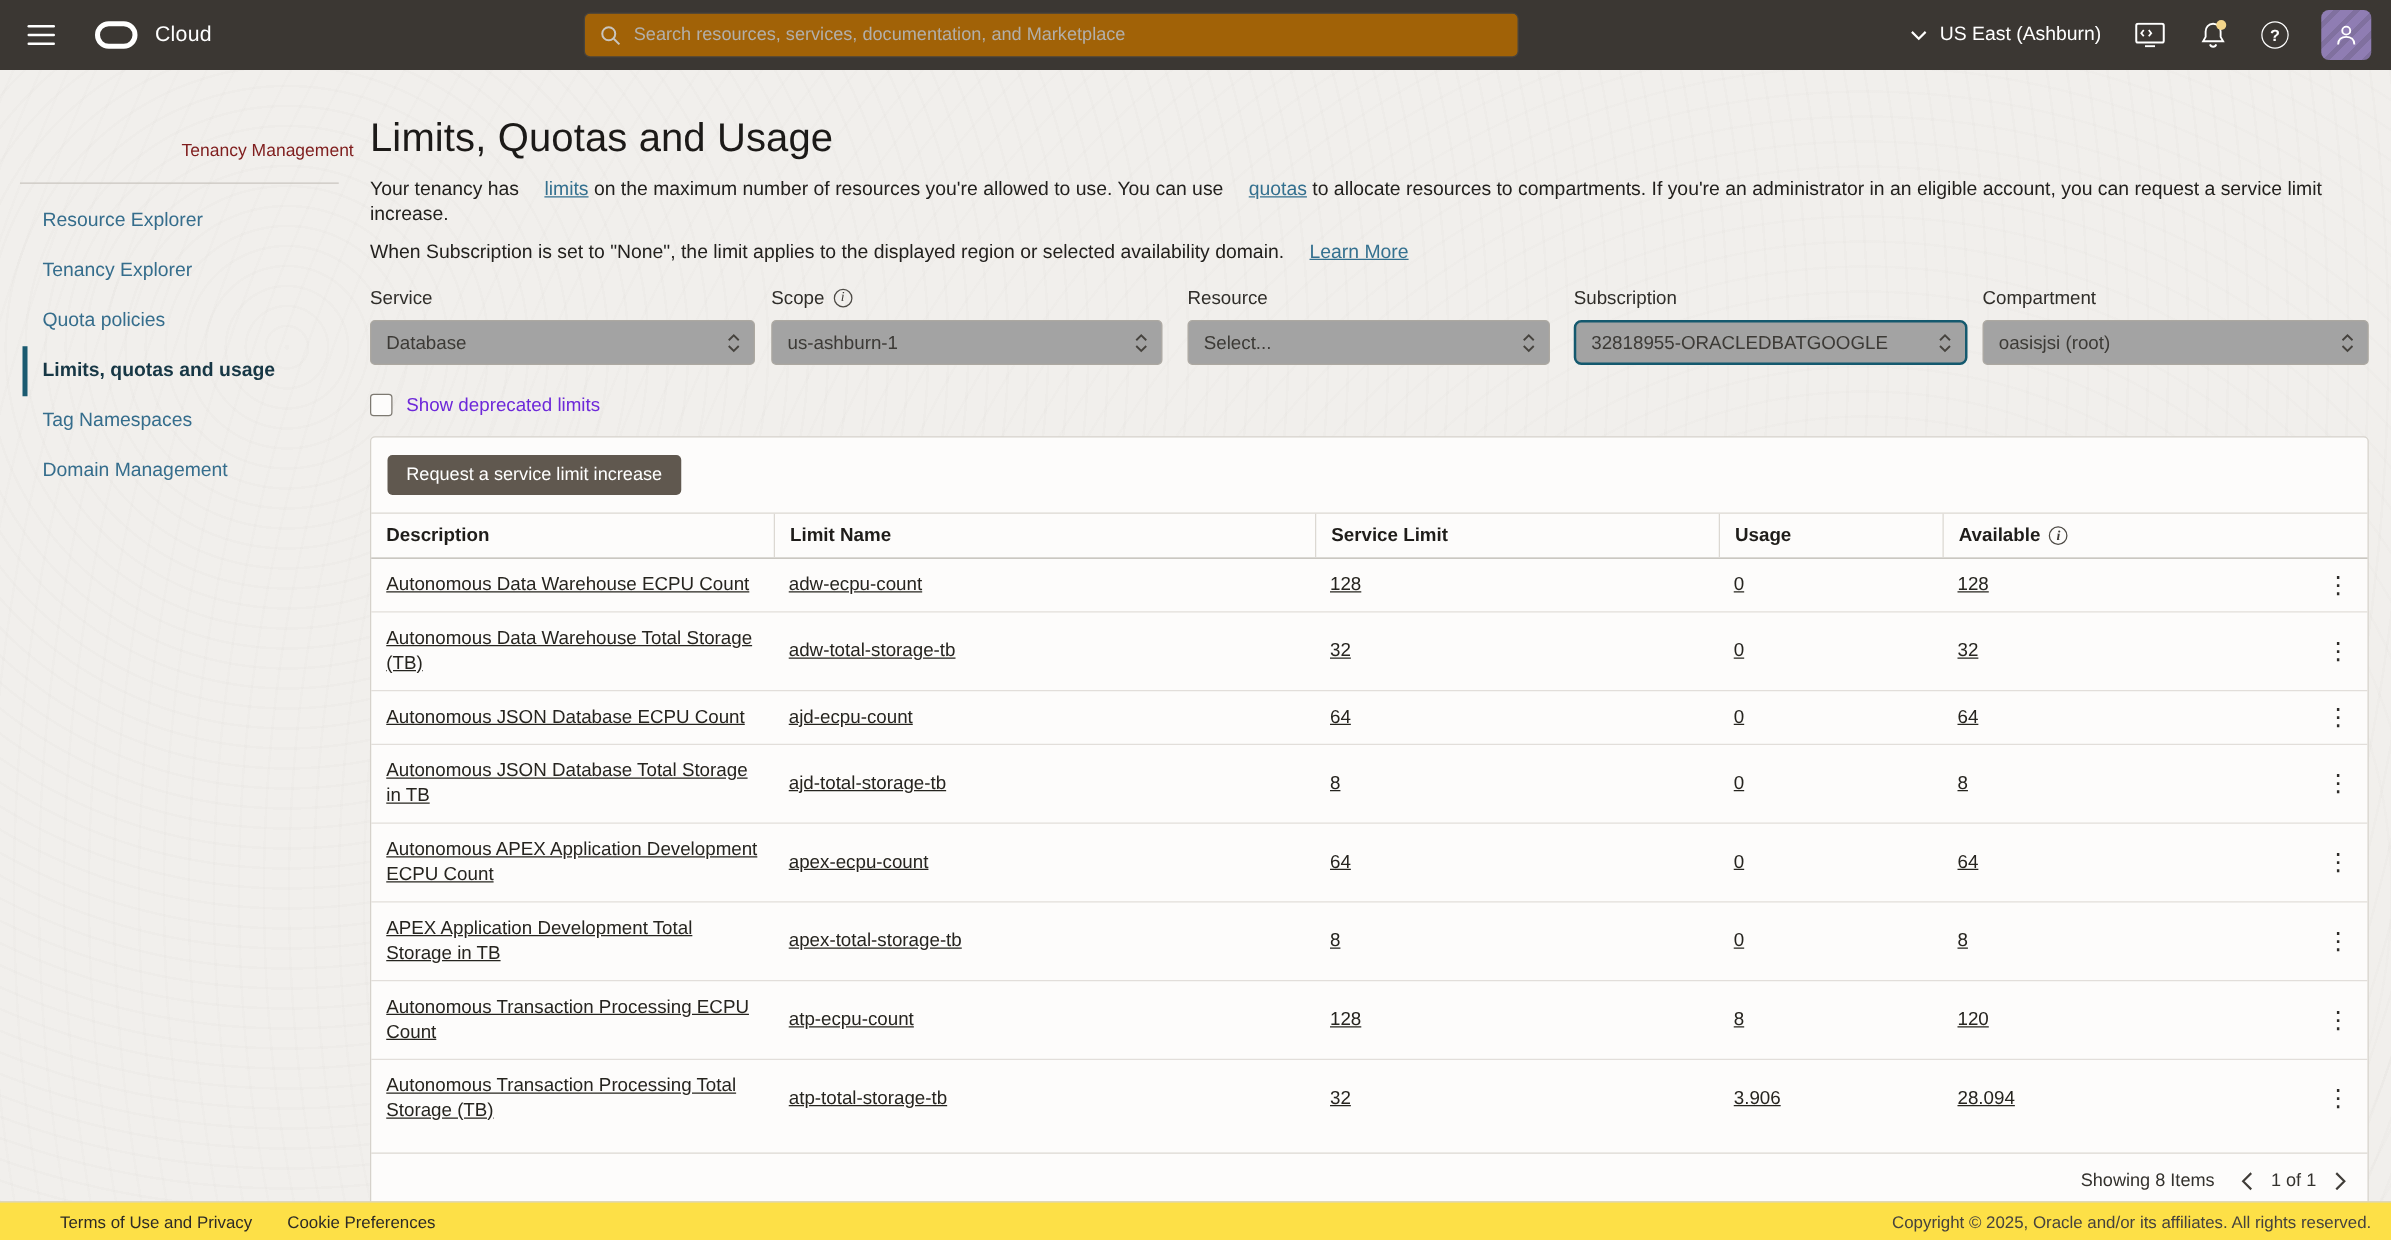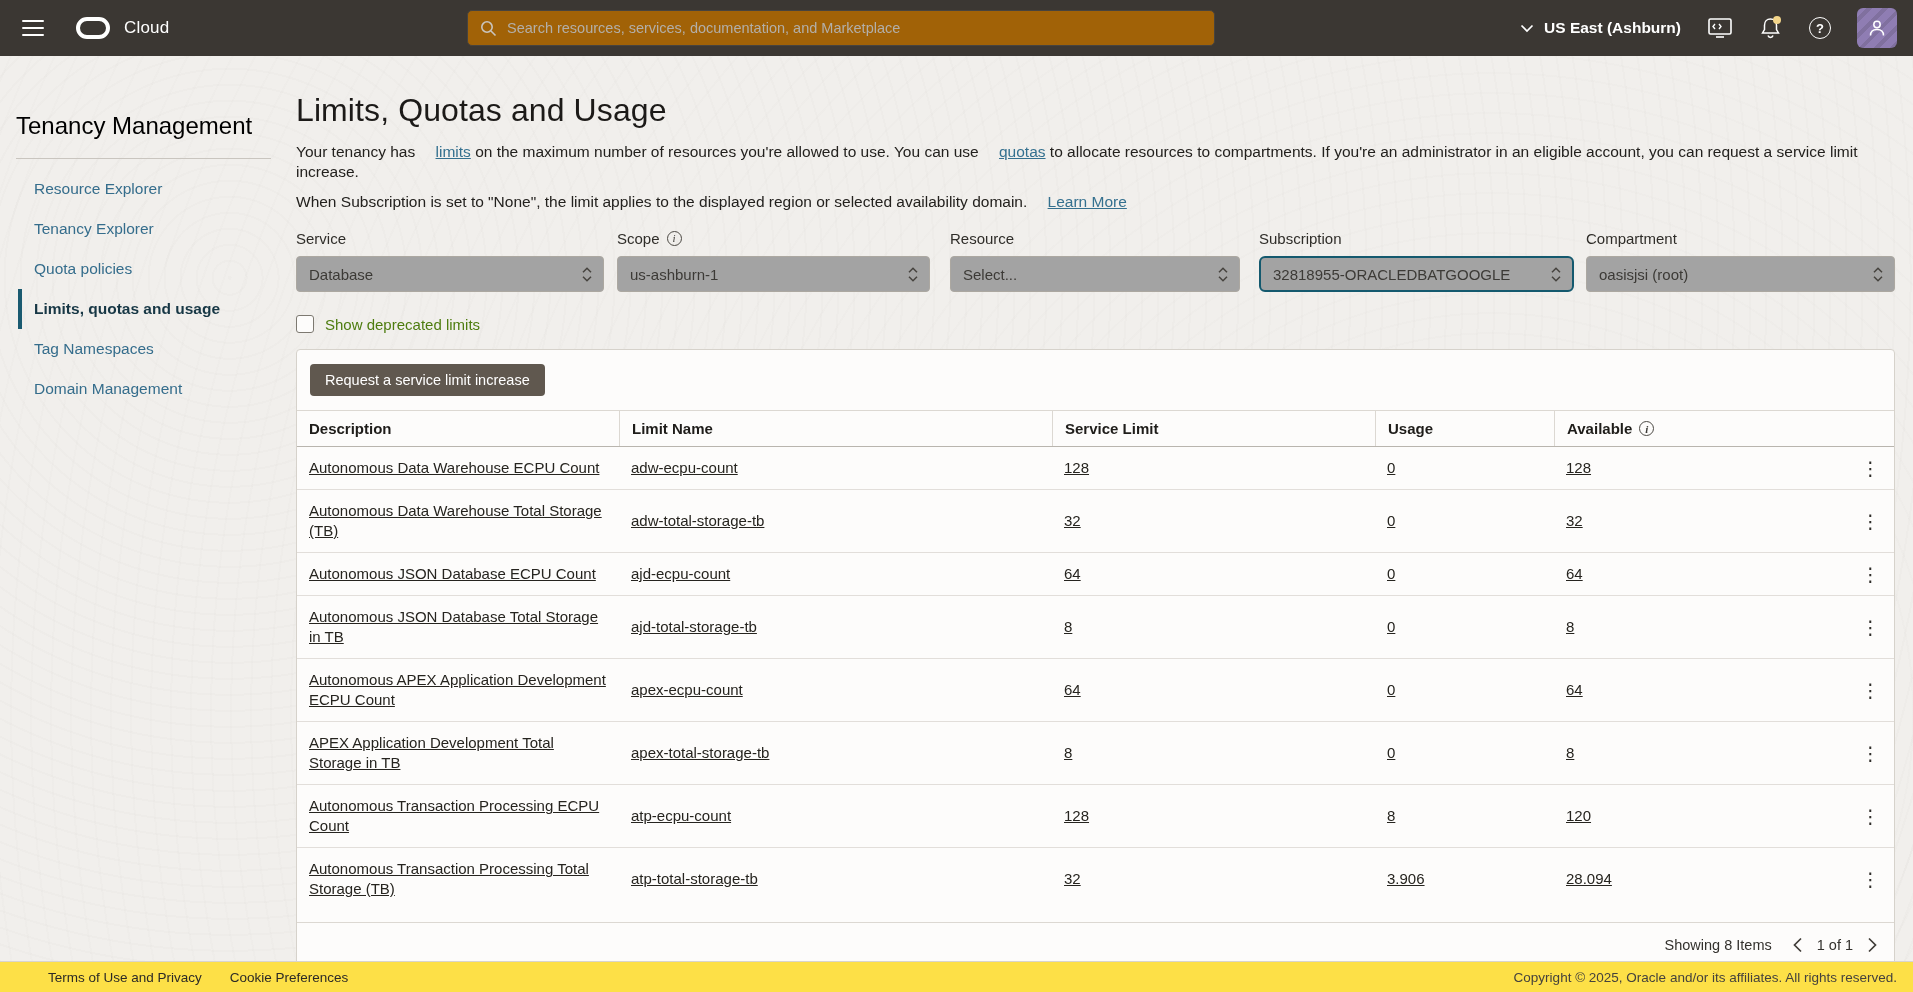--- a/index.html
+++ b/index.html
@@ -20,31 +20,31 @@
   .hamburger span { display:block; height:2.4px; background:#fff; border-radius:1px; }
   .brand { display:flex; align-items:center; margin-left:32px; }
   .oracle-o { width:34px; height:22px; border:4px solid #fff; border-radius:12px; }
   .brand-name { color:#fff; font-size:17px; font-weight:500; margin-left:14px; letter-spacing:0.2px; }
   .search-wrap { position:absolute; left:467px; top:10px; width:748px; height:36px; background:#a16207; border:1px solid #47433e; border-radius:5px; display:flex; align-items:center; padding:0 12px; }
   .search-wrap svg { flex:0 0 auto; }
   .search-input { flex:1; margin-left:10px; background:transparent; border:none; outline:none; color:#e8e5e1; font-size:14.5px; font-family:inherit; }
   .search-input::placeholder { color:#b3afa9; opacity:1; }
   .tb-right { position:absolute; right:0; top:0; height:56px; display:flex; align-items:center; }
   .region { display:flex; align-items:center; color:#fff; cursor:pointer; margin-right:26px; }
-  .region-label { font-size:15.5px; font-weight:700; margin-left:10px; }
+  .region-label { font-size:15.5px; font-weight:400; margin-left:10px; }
   .tb-icon { width:26px; height:26px; margin-right:24px; display:flex; align-items:center; justify-content:center; cursor:pointer; position:relative; }
   .help-circle { width:22px; height:22px; border:1.7px solid #fff; border-radius:50%; color:#fff; font-size:13px; font-weight:bold; display:flex; align-items:center; justify-content:center; }
   .bell-dot { position:absolute; top:1px; right:2px; width:8px; height:8px; border-radius:50%; background:#f3d58a; }
   .avatar { width:40px; height:40px; border-radius:6px; margin-right:16px; cursor:pointer;
     background:repeating-linear-gradient(135deg,#8f7db3 0 7px,#80709f 7px 11px);
     display:flex; align-items:center; justify-content:center; }
 
   
   .sidebar { position:absolute; top:56px; left:0; width:283px; height:905px; padding:56px 0 0 16px; }
-  .sidebar-heading { color:#000000; font-size:24px; font-weight:400; }
+  .sidebar-heading { color:#7f1d1d; font-size:14px; font-weight:400;text-align:right; }
   .sidebar-divider { border:none; border-top:1px solid #c9c5bf; margin:18px 12px 10px 0; }
   .nav-item { display:block; font-size:15.5px; color:#356d8c; padding:11px 8px 11px 12px; margin-left:2px; border-left:4px solid transparent; text-decoration:none; cursor:pointer; }
   .nav-item.active { color:#173745; font-weight:bold; border-left-color:#1a5a70; }
 
   
   .main { position:absolute; top:56px; left:283px; width:1630px; padding:36px 18px 0 13px; }
   h1.page-title { font-size:32px; font-weight:500; color:#1c1a18; letter-spacing:0.1px; }
   .intro { font-size:15.5px; line-height:20px; margin-top:13px; color:#23211e; }
   .note { font-size:15.5px; line-height:20px; margin-top:10px; color:#23211e; }
   a.text-link { color:#34708f; text-decoration:underline; cursor:pointer;padding-left:16px; }
@@ -58,21 +58,21 @@
   .f-subscription{ left:963px; width:315px; }
   .f-compartment { left:1290px;width:309px; }
   .flabel { font-size:15px; color:#2f2d29; display:flex; align-items:center; gap:7px; height:20px; }
   .select { margin-top:8px; height:36px; background:#a3a3a3; border:1px solid #aca8a1; border-radius:4px; display:flex; align-items:center; padding:0 10px 0 12px; cursor:pointer; }
   .select.focused { border:2px solid #14596e; border-radius:6px; }
   .sel-val { flex:1; font-size:15px; color:#3c3a36; white-space:nowrap; overflow:hidden; }
   .info-icon { width:15px; height:15px; border:1.2px solid #4c4944; border-radius:50%; font-family:"Liberation Serif",serif; font-style:italic; font-size:11px; color:#3c3a36; display:inline-flex; align-items:center; justify-content:center; }
 
   .checkbox-row { display:flex; align-items:center; margin-top:15px; gap:11px; }
   .checkbox { width:18px; height:18px; background:#fdfcfb; border:1px solid #7d7971; border-radius:3px; cursor:pointer; }
-  .checkbox-label { font-size:15px; color:#4d7c0f; }
+  .checkbox-label { font-size:15px; color:#6d28d9; }
 
   
   .card { margin-top:16px; width:1599px; background:#fdfcfb; border:1px solid #d6d2cb; border-radius:4px; }
   .card-toolbar { padding:14px 13px; }
   .btn-neutral { background:#60584f; color:#fff; border:none; border-radius:4px; font-size:14.5px; font-family:inherit; padding:8px 15px; cursor:pointer; }
 
   .thead { display:flex; border-top:1px solid #dcd8d2; border-bottom:1px solid #b9b5ae; }
   .th { font-size:15px; font-weight:bold; color:#1f1d1a; padding:9px 12px; display:flex; align-items:center; gap:7px; }
   .thead .th + .th { border-left:1px solid #dcd8d2; }
   .c-desc    { width:322px; }

